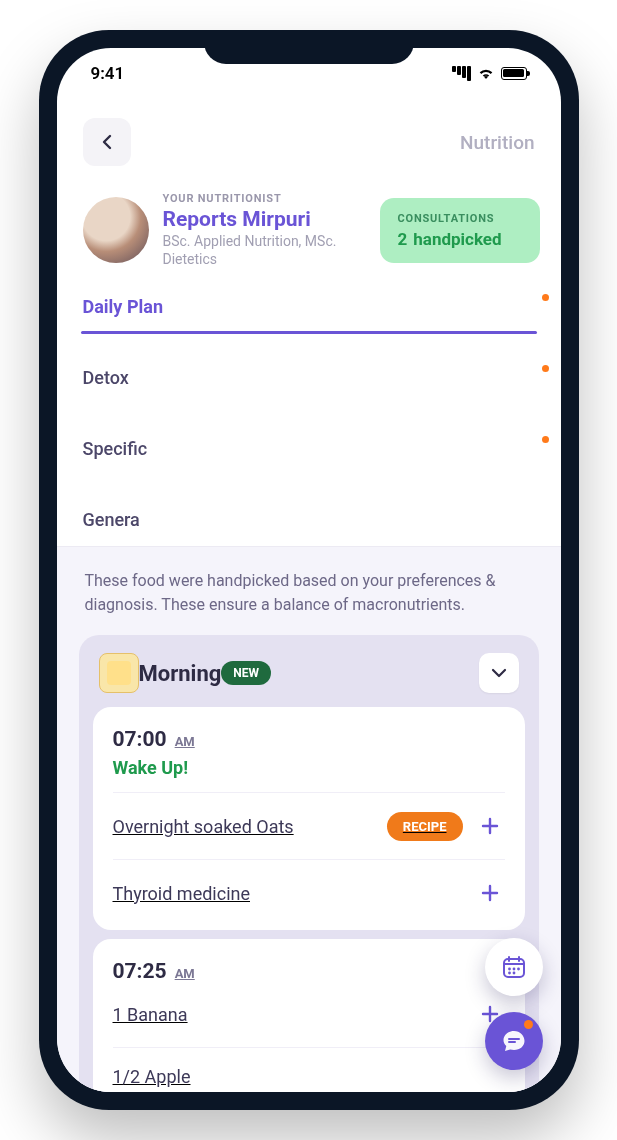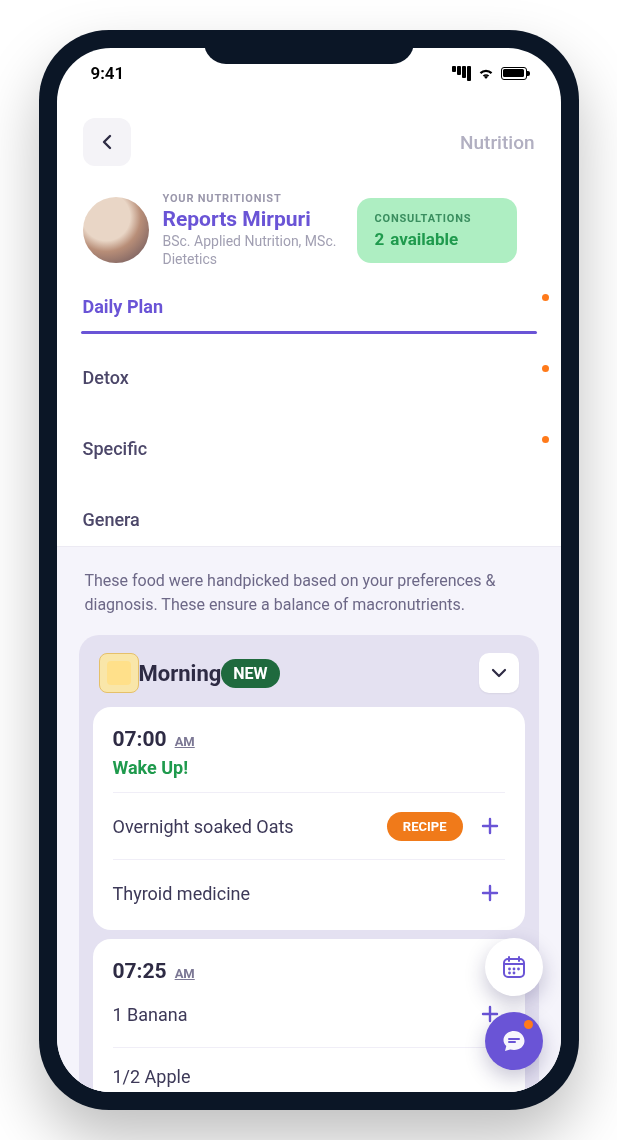--- a/index.html
+++ b/index.html
@@ -101,21 +101,21 @@
   .reports-btn {
     display:flex; align-items:center; gap:10px;
     background:#f5f4fb; border-radius:14px;
     padding: 12px 18px;
     color:#6a54d6; font-weight:600; font-size:17px;
   }
 
   
   .nutri {
     display:flex; align-items:center; gap:14px;
-    padding: 18px 44px 14px 26px;
+    padding: 18px 21px 14px 26px;
   }
   .avatar {
     width:66px; height:66px; border-radius:50%;
     background: radial-gradient(circle at 35% 30%, #e9d6c6 0 38%, #b88e78 55%, #5b4a55 100%);
     flex:0 0 auto;
   }
   .nutri-text { flex:1; min-width:0; }
   .nutri-label { font-size:11px; letter-spacing:.8px; color:#9a97ab; font-weight:700; }
   .nutri-name { font-size:21px; font-weight:700; color:#6a54d6; margin-top:2px; }
   .nutri-cred { font-size:14px; color:#a19fb2; line-height:1.25; margin-top:2px; }
@@ -168,41 +168,41 @@
   .toast-icon {
     width:40px; height:40px; border-radius:8px;
     background:#f9e6a9; position:relative; border:1px solid #e5c06a;
   }
   .toast-icon::before{
     content:""; position:absolute; inset:7px;
     background:#ffe08a; border-radius:4px;
   }
   .section-title { font-size:22px; font-weight:700; color:#2e2b44; }
   .badge-new {
-    background:#1f6a3e; color:#fff; font-size:16px; font-weight:700;
+    background:#1f6a3e; color:#fff; font-size:12px; font-weight:700;
     padding:5px 12px; border-radius:999px;
   }
   .collapse-btn {
     margin-left:auto; width:40px; height:40px; background:#fff;
     border-radius:10px; display:flex; align-items:center; justify-content:center;
     box-shadow:0 1px 2px rgba(0,0,0,.06);
   }
 
   .card {
     background:#fff; border-radius:18px; padding: 20px 20px 4px 20px;
     margin-bottom:9px;
   }
   .time-row { display:flex; align-items:baseline; gap:8px; margin-bottom:6px; }
   .time { font-size:21px; font-weight:700; color:#2e2b44; }
   .ampm { font-size:13px; font-weight:700; color:#7b7794;text-decoration:underline; }
   .wake { color:#1f9a4d; font-size:18px; font-weight:700; margin-bottom:14px; }
 
   .item {
     display:flex; align-items:center; gap:12px;
-    padding:18px 0; border-top:1px solid #f0eef7;
+    padding:18px 0; border-top:1px solid #f0eef7;text-decoration:underline;
   }
   .item:first-of-type { border-top:0; }
   .item-name { flex:1; font-size:18px; color:#3d3958; }
   .recipe {
     background:#f07a1a; color:#fff; font-size:13px; font-weight:700;
     padding:7px 16px; border-radius:999px;
   }
   .add {
     width:30px; height:30px; display:flex; align-items:center; justify-content:center;
     color:#6a54d6;
@@ -270,21 +270,21 @@
       <div class="nutri">
         <div class="avatar"></div>
         <div class="nutri-text">
           <div class="nutri-label">YOUR NUTRITIONIST</div>
           <div class="nutri-name">Reports Mirpuri</div>
           <div class="nutri-cred">BSc. Applied Nutrition, MSc. Dietetics</div>
         </div>
         <div class="consult">
           <div class="consult-label">CONSULTATIONS</div>
           <div class="consult-val">
-            <span class="n">2</span><span>available</span>
+            <span class="n">2</span><span>handpicked</span>
           </div>
         </div>
       </div>
 
       <div class="tabs">
         <div class="tab active">
           <span>Daily Plan</span>
           <span class="dot"></span>
         </div>
         <div class="tab">

